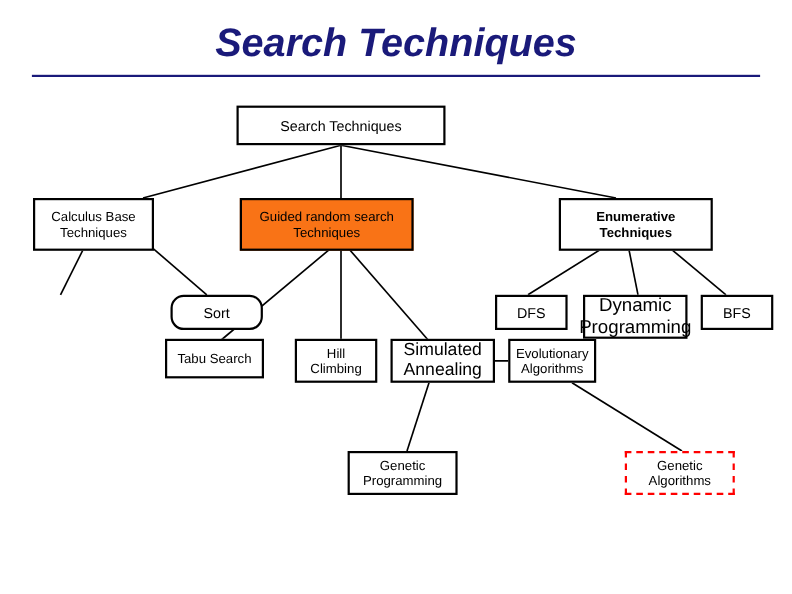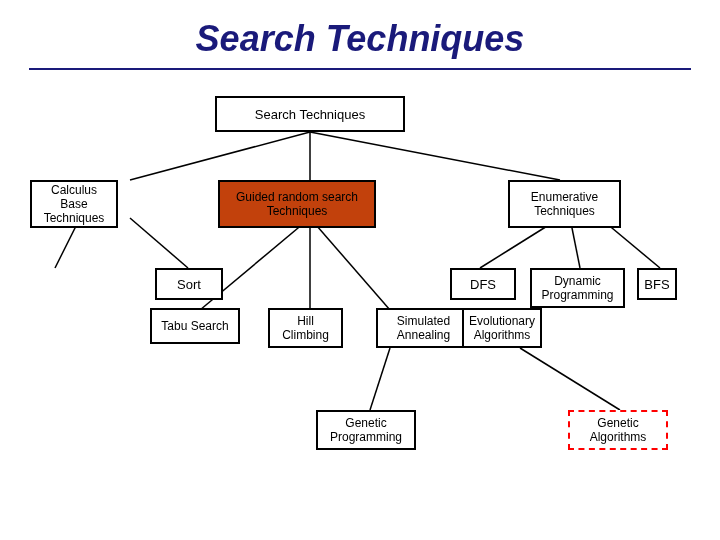--- a/index.html
+++ b/index.html
@@ -41,21 +41,21 @@
       align-items: center;
       justify-content: center;
       text-align: center;
       font-size: 13px;
       font-weight: normal;
       background: #fff;
       padding: 4px 6px;
     }
 
     .node.blue-bg {
-      background: #c2410c;
+      background: #f97316;
     }
 
     .node.dashed-red {
       border: 2px dashed red;
     }
 
     svg.lines {
       position: absolute;
       top: 0; left: 0;
       width: 720px;
@@ -97,37 +97,37 @@
 
     <line x1="390" y1="268" x2="370" y2="330" stroke="#000" stroke-width="1.5"></line>
 
     <line x1="520" y1="268" x2="620" y2="330" stroke="#000" stroke-width="1.5"></line>
 
     <line x1="420" y1="248" x2="490" y2="248" stroke="#000" stroke-width="1.5"></line>
   </svg>
 
   <div class="node" style="left:215px; top:16px; width:190px; height:36px; font-size:13px;">Search Techniques</div>
 
-  <div class="node" style="left:30px; top:100px; width:88px; height:48px; white-space:pre-line; font-size:12px;">Calculus Base
+  <div class="node" style="left:30px; top:100px; width:110px; height:48px; white-space:pre-line; font-size:12px;">Calculus Base
 Techniques</div>
   <div class="node blue-bg" style="left:218px; top:100px; width:158px; height:48px; white-space:pre-line; font-size:12px;">Guided random search
 Techniques</div>
-  <div class="node" style="left:508px; top:100px; width:113px; height:48px; white-space:pre-line; font-size:12px;">Enumerative
+  <div class="node" style="left:508px; top:100px; width:140px; height:48px; white-space:pre-line; font-size:12px;font-weight:bold;">Enumerative
 Techniques</div>
 
-  <div class="node" style="left:155px; top:188px; width:68px; height:32px; font-size:13px;">Sort</div>
+  <div class="node" style="left:155px; top:188px; width:84px; height:32px; font-size:13px;border-radius:12px;">Sort</div>
   <div class="node" style="left:450px; top:188px; width:66px; height:32px; font-size:13px;">DFS</div>
-  <div class="node" style="left:530px; top:188px; width:95px; height:40px; white-space:pre-line; font-size:12px;">Dynamic
+  <div class="node" style="left:530px; top:188px; width:95px; height:40px; white-space:pre-line; font-size:17px;">Dynamic
 Programming</div>
-  <div class="node" style="left:637px; top:188px; width:40px; height:32px; font-size:13px;">BFS</div>
+  <div class="node" style="left:637px; top:188px; width:66px; height:32px; font-size:13px;">BFS</div>
 
   <div class="node" style="left:268px; top:228px; width:75px; height:40px; white-space:pre-line; font-size:12px;">Hill
 Climbing</div>
   <div class="node" style="left:150px; top:228px; width:90px; height:36px; font-size:12px;">Tabu Search</div>
-  <div class="node" style="left:376px; top:228px; width:95px; height:40px; white-space:pre-line; font-size:12px;">Simulated
+  <div class="node" style="left:355px; top:228px; width:95px; height:40px; white-space:pre-line; font-size:16px;">Simulated
 Annealing</div>
   <div class="node" style="left:462px; top:228px; width:80px; height:40px; white-space:pre-line; font-size:12px;">Evolutionary
 Algorithms</div>
 
   <div class="node" style="left:316px; top:330px; width:100px; height:40px; white-space:pre-line; font-size:12px;">Genetic
 Programming</div>
   <div class="node dashed-red" style="left:568px; top:330px; width:100px; height:40px; white-space:pre-line; font-size:12px;">Genetic
 Algorithms</div>
 </div>
 

